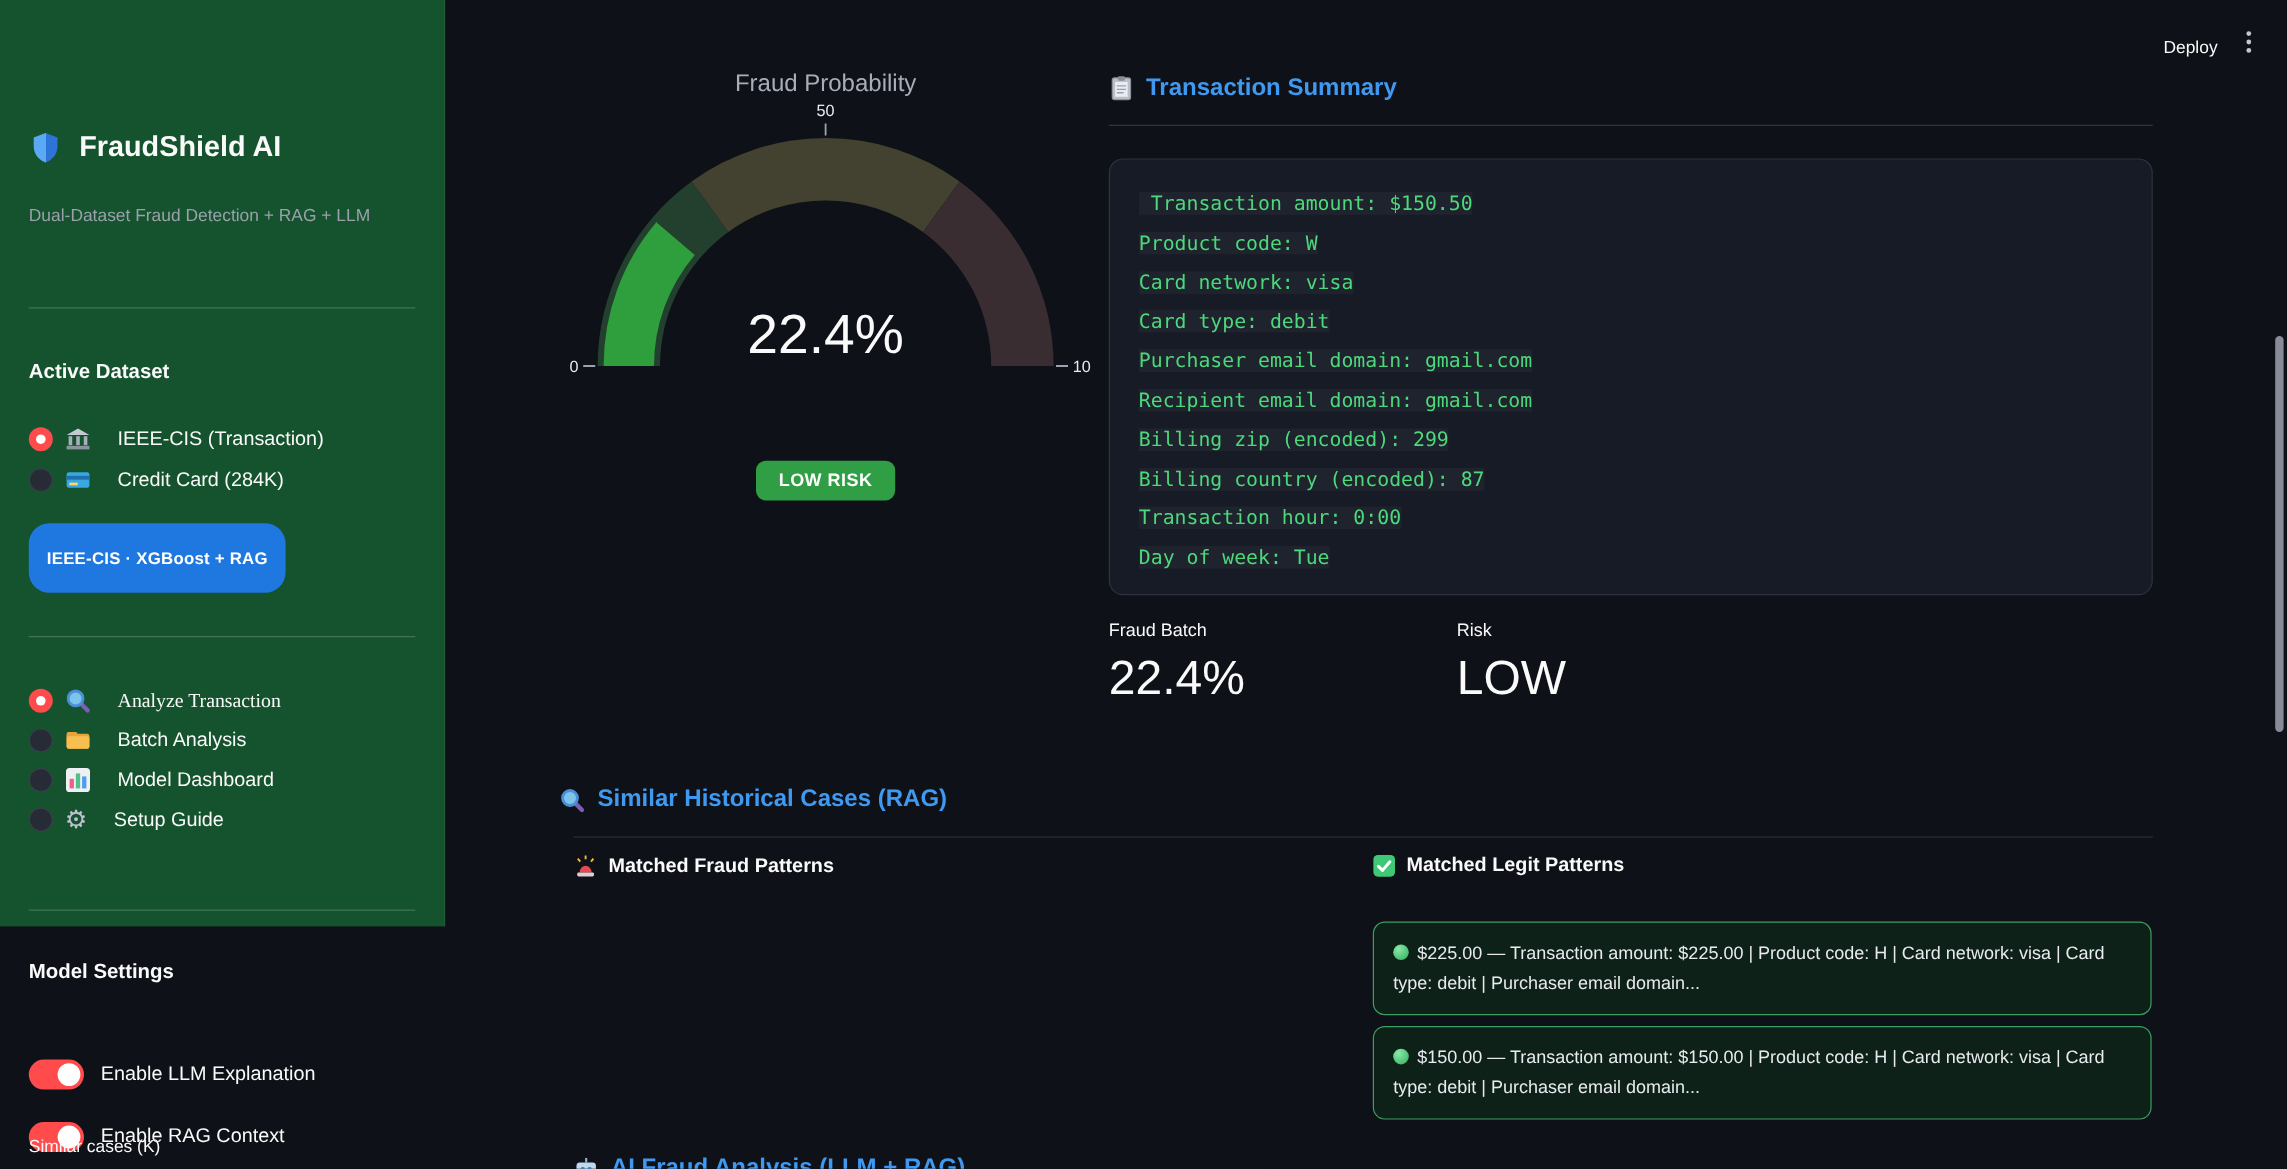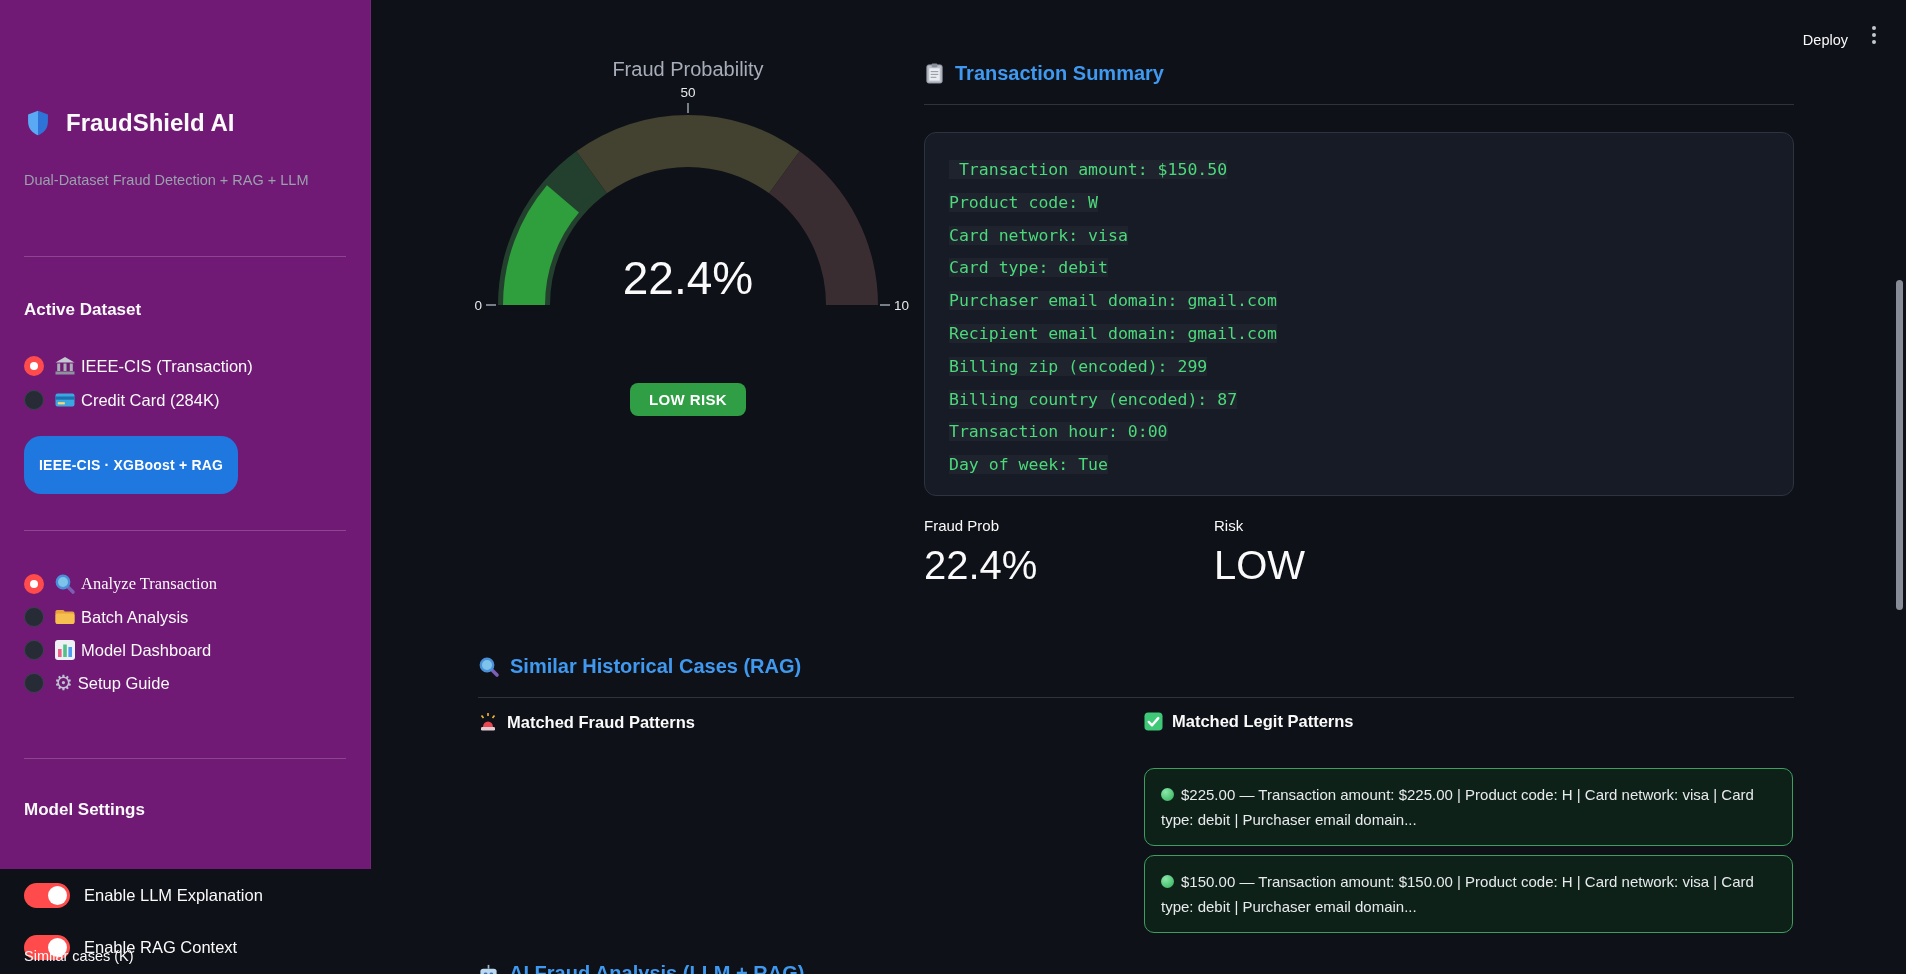--- a/index.html
+++ b/index.html
@@ -5,35 +5,35 @@
   * { margin:0; padding:0; box-sizing:border-box; }
   html,body { width:1906px; height:974px; overflow:hidden; }
   body {
     background:#0e1117;
     font-family:"Liberation Sans", sans-serif;
     color:#fafafa;
     position:relative;
   }
   
   .sidebar {
-    position:absolute; left:0; top:0; width:371px; height:869px;
-    background:#701a75; border-right:1px solid rgba(255,255,255,0.05);
+    position:absolute; left:0; top:0; width:371px; height:772px;
+    background:#14532d; border-right:1px solid rgba(255,255,255,0.05);
   }
   .sb-abs { position:absolute; left:24px; right:24px; }
   .hr { border-top:1px solid rgba(250,250,250,0.2); height:0; }
   .logo-row { display:flex; align-items:center; gap:14px; }
   .logo-title { font-size:24px; font-weight:bold; color:#fafafa; }
   .subtitle { font-size:14.5px; color:#9aa0ac; }
   .sb-heading { font-size:17px; font-weight:bold; color:#fafafa; }
   .radio-row { display:flex; align-items:center; gap:10px; height:28px; cursor:pointer; }
   .radio { width:20px; height:20px; border-radius:50%; flex:0 0 auto; position:relative; }
   .radio.sel { background:#ff4b4b; }
   .radio.sel::after { content:''; position:absolute; left:6px; top:6px; width:8px; height:8px; border-radius:50%; background:#fff; }
   .radio.unsel { background:#262b36; border:1px solid #3a404d; }
-  .radio-label { font-size:16.5px; color:#fafafa; display:flex; align-items:center; gap:5px; }
+  .radio-label { font-size:16.5px; color:#fafafa; display:flex; align-items:center; gap:22px; }
   .badge-pill {
     display:inline-block; background:#1f77e0; color:#fff; font-weight:bold;
     font-size:14px; padding:21px 15px; border-radius:17px; letter-spacing:0.2px;
   }
   .toggle-row { display:flex; align-items:center; gap:14px; height:28px; cursor:pointer;margin-top:33px; }
   .toggle { width:46px; height:25px; border-radius:13px; background:#ff4b4b; position:relative; flex:0 0 auto; }
   .toggle::after { content:''; position:absolute; right:3px; top:3px; width:19px; height:19px; border-radius:50%; background:#fff; }
   .toggle-label { font-size:16.5px; color:#fafafa; }
   .slider-label { font-size:14.5px; color:#fafafa; }
   .icon { display:inline-flex; align-items:center; justify-content:center; }
@@ -272,30 +272,30 @@
   <div class="code-line"><span>Purchaser email domain: gmail.com</span></div>
   <div class="code-line"><span>Recipient email domain: gmail.com</span></div>
   <div class="code-line"><span>Billing zip (encoded): 299</span></div>
   <div class="code-line"><span>Billing country (encoded): 87</span></div>
   <div class="code-line"><span>Transaction hour: 0:00</span></div>
   <div class="code-line"><span>Day of week: Tue</span></div>
 </div>
 
 <div class="metrics-row">
   <div class="metric">
-    <div class="metric-label">Fraud Prob</div>
+    <div class="metric-label">Fraud Batch</div>
     <div class="metric-value">22.4%</div>
   </div>
   <div class="metric">
     <div class="metric-label">Risk</div>
     <div class="metric-value">LOW</div>
   </div>
 </div>
 
-<div style="position:absolute; left:478px; top:655px;" class="section-heading">
+<div style="position:absolute; left:466px; top:655px;" class="section-heading">
   <span class="icon">
     <svg width="22" height="22" viewBox="0 0 22 22">
       <line x1="13.5" y1="13.5" x2="19" y2="19" stroke="#7a5fb5" stroke-width="3.6" stroke-linecap="round"></line>
       <circle cx="9" cy="9" r="6.2" fill="#7ec3ea" stroke="#4a90d9" stroke-width="2.4"></circle>
     </svg>
   </span>
   <span>Similar Historical Cases (RAG)</span>
 </div>
 <div class="main-hr" style="left:478px; top:697px; width:1316px;"></div>
 

